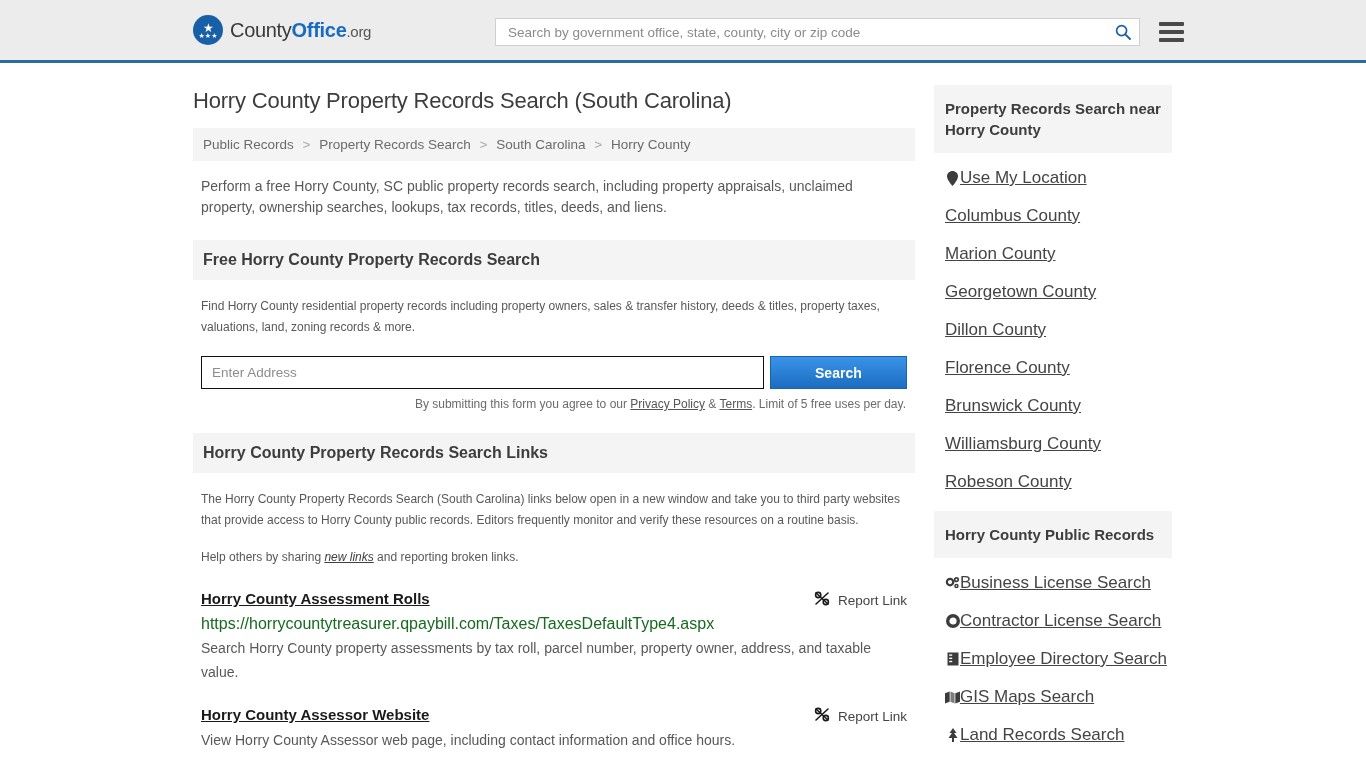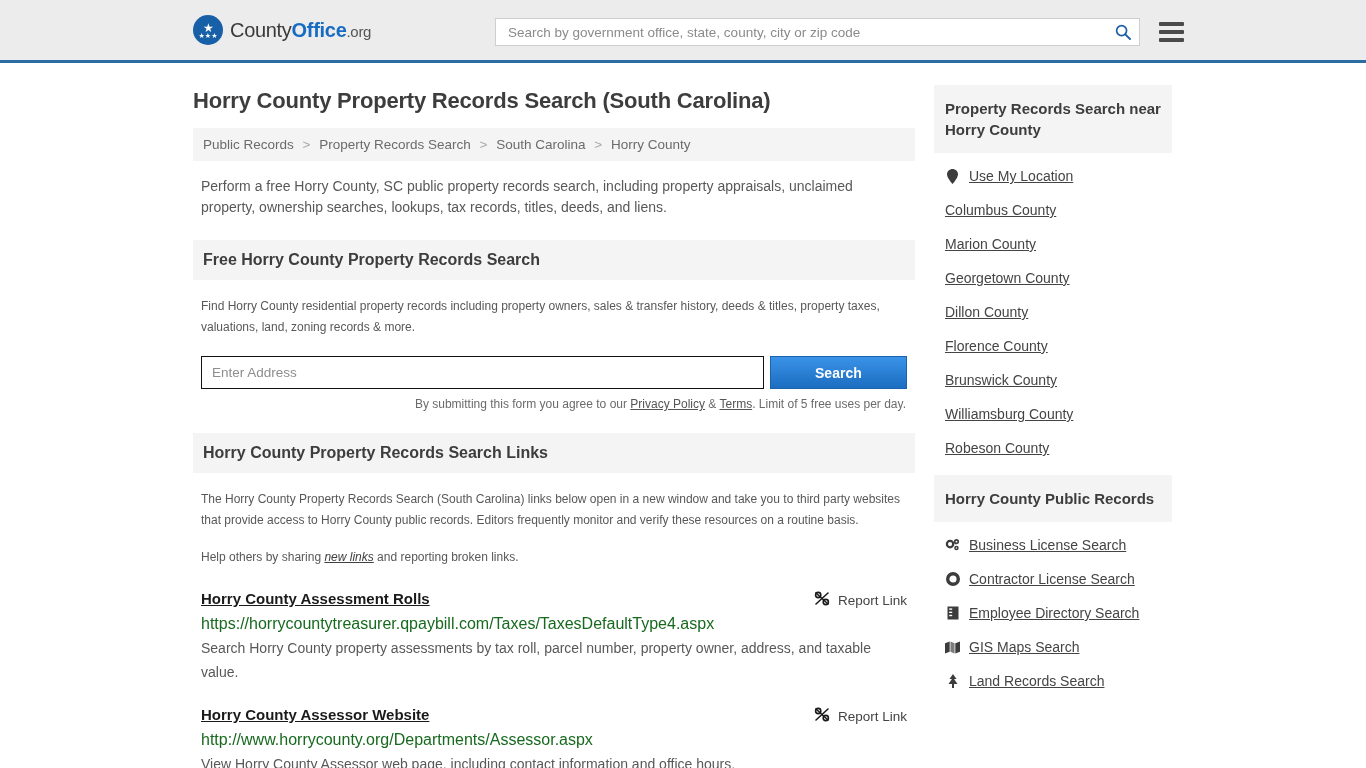--- a/index.html
+++ b/index.html
@@ -87,21 +87,21 @@
     padding: 0 193px;
     display: flex;
     gap: 19px;
     align-items: flex-start;
   }
   .main-col { width: 722px; flex: none; }
   .side-col { width: 238px; flex: none; padding-top: 22px; }
 
   
   h1.page-title {
-    font-size: 22px; font-weight: bold; color: #3d3d3d;
+    font-size: 22px; font-weight: normal; color: #3d3d3d;
     margin: 25px 0 14px 0; letter-spacing: -0.2px;
   }
   .breadcrumb {
     background: #f4f4f4;
     padding: 9px 10px;
     font-size: 13.5px; color: #6b6b6b;
   }
   .breadcrumb span.crumb { cursor: pointer; }
   .breadcrumb span.sep { color: #a9a9a9; margin: 0 5px; }
 
@@ -176,23 +176,23 @@
   
   .panel { margin-bottom: 10px; }
   .panel-head {
     background: #f4f4f4;
     padding: 13px 11px;
     font-size: 15px; font-weight: bold; color: #3d3d3d;
     line-height: 21px;
   }
   .panel-list { padding: 6px 0 0 0; }
   .panel-item {
-    display: flex; align-items: center; gap: 9px;
+    display: flex; align-items: center; 
     padding: 9px 0 9px 11px;
-    font-size: 14px;
+    font-size: 17px;
   }
   .panel-item a {
     color: #444; text-decoration: underline; cursor: pointer;
   }
   .panel-ico {
     width: 15px; flex: none;
     display: flex; align-items: center; justify-content: center;
     color: #3c3c3c;
   }
 </style>
@@ -291,21 +291,20 @@
           <span>
             <svg width="16" height="15" viewBox="0 0 16 15">
               <path d="M2 2 L14 13 M14 2 L2 13" stroke="#1a1a1a" stroke-width="1.6" fill="none" stroke-linecap="round"></path>
               <circle cx="4.2" cy="4" r="2.6" fill="none" stroke="#1a1a1a" stroke-width="1.6"></circle>
               <circle cx="11.8" cy="11" r="2.6" fill="none" stroke="#1a1a1a" stroke-width="1.6"></circle>
             </svg>
           </span>
           <span>Report Link</span>
         </span>
       </div>
-      <div class="result-url">http://www.horrycounty.org/Departments/Assessor.aspx</div>
       <div class="result-desc">View Horry County Assessor web page, including contact information and office hours.</div>
     </div>
 
   </div>
 
   <div class="side-col">
 
     <div class="panel">
       <div class="panel-head">Property Records Search near Horry County</div>
       <div class="panel-list">

